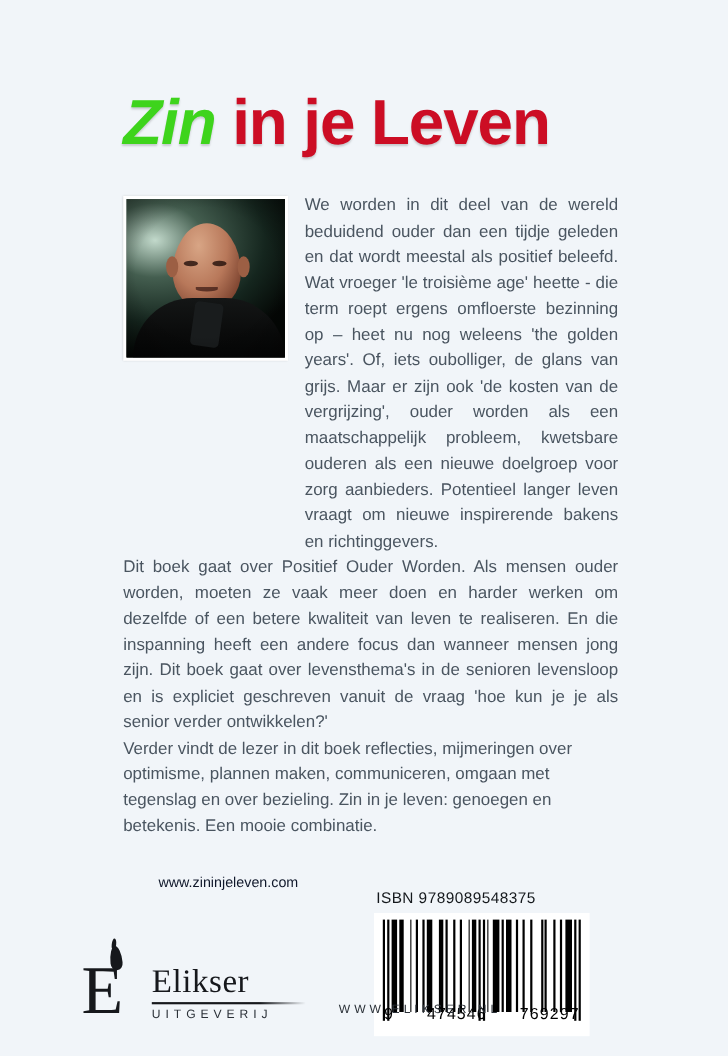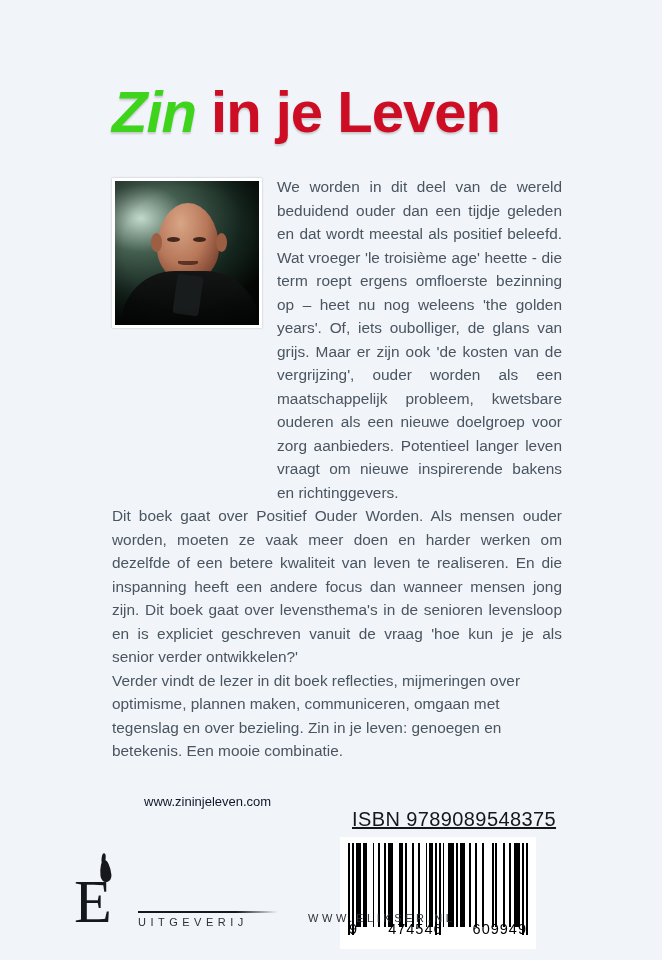--- a/index.html
+++ b/index.html
@@ -179,25 +179,24 @@
 
   
   .isbn-block {
     position: absolute;
     left: 336px;
     top: 808px;
     width: 226px;
   }
   .isbn-label {
     color: #14181c;
-    font-size: 20px;
+    font-size: 14px;
     letter-spacing: 0.4px;
-    margin: 0 0 6px 16px;
+    margin: 0 0 6px 6px;
     font-family: "Liberation Sans", sans-serif;
-    text-decoration: underline;
   }
   .barcode-box {
     position: relative;
     width: 196px;
     height: 112px;
     margin-left: 4px;
     background: #ffffff;
     padding: 6px 8px 4px 8px;
     box-sizing: border-box;
   }
@@ -398,30 +397,31 @@
           <span style="width: 3.78947px; background: transparent;"></span>
           <span style="width: 5.68421px;"></span>
           <span style="width: 1.89474px; background: transparent;"></span>
           <span class="guard" style="width: 1.89474px;"></span>
           <span style="width: 1.89474px; background: transparent;"></span>
           <span class="guard" style="width: 1.89474px;"></span>
         </div>
       <div class="barcode-digits">
         <span>9</span>
         <span>474546</span>
-        <span>609949</span>
+        <span>769297</span>
       </div>
     </div>
   </div>
 
   <div class="publisher">
     <div class="mono">
       <div class="flame"></div>
       <div class="glyph">E</div>
     </div>
     <div class="wordmark">
+      <div class="name">Elikser</div>
       <div class="rule"></div>
       <div class="sub">UITGEVERIJ</div>
     </div>
     <div class="pub-url">WWW.ELIKSER.NL</div>
   </div>
 
 </div>
 
 </body></html>

